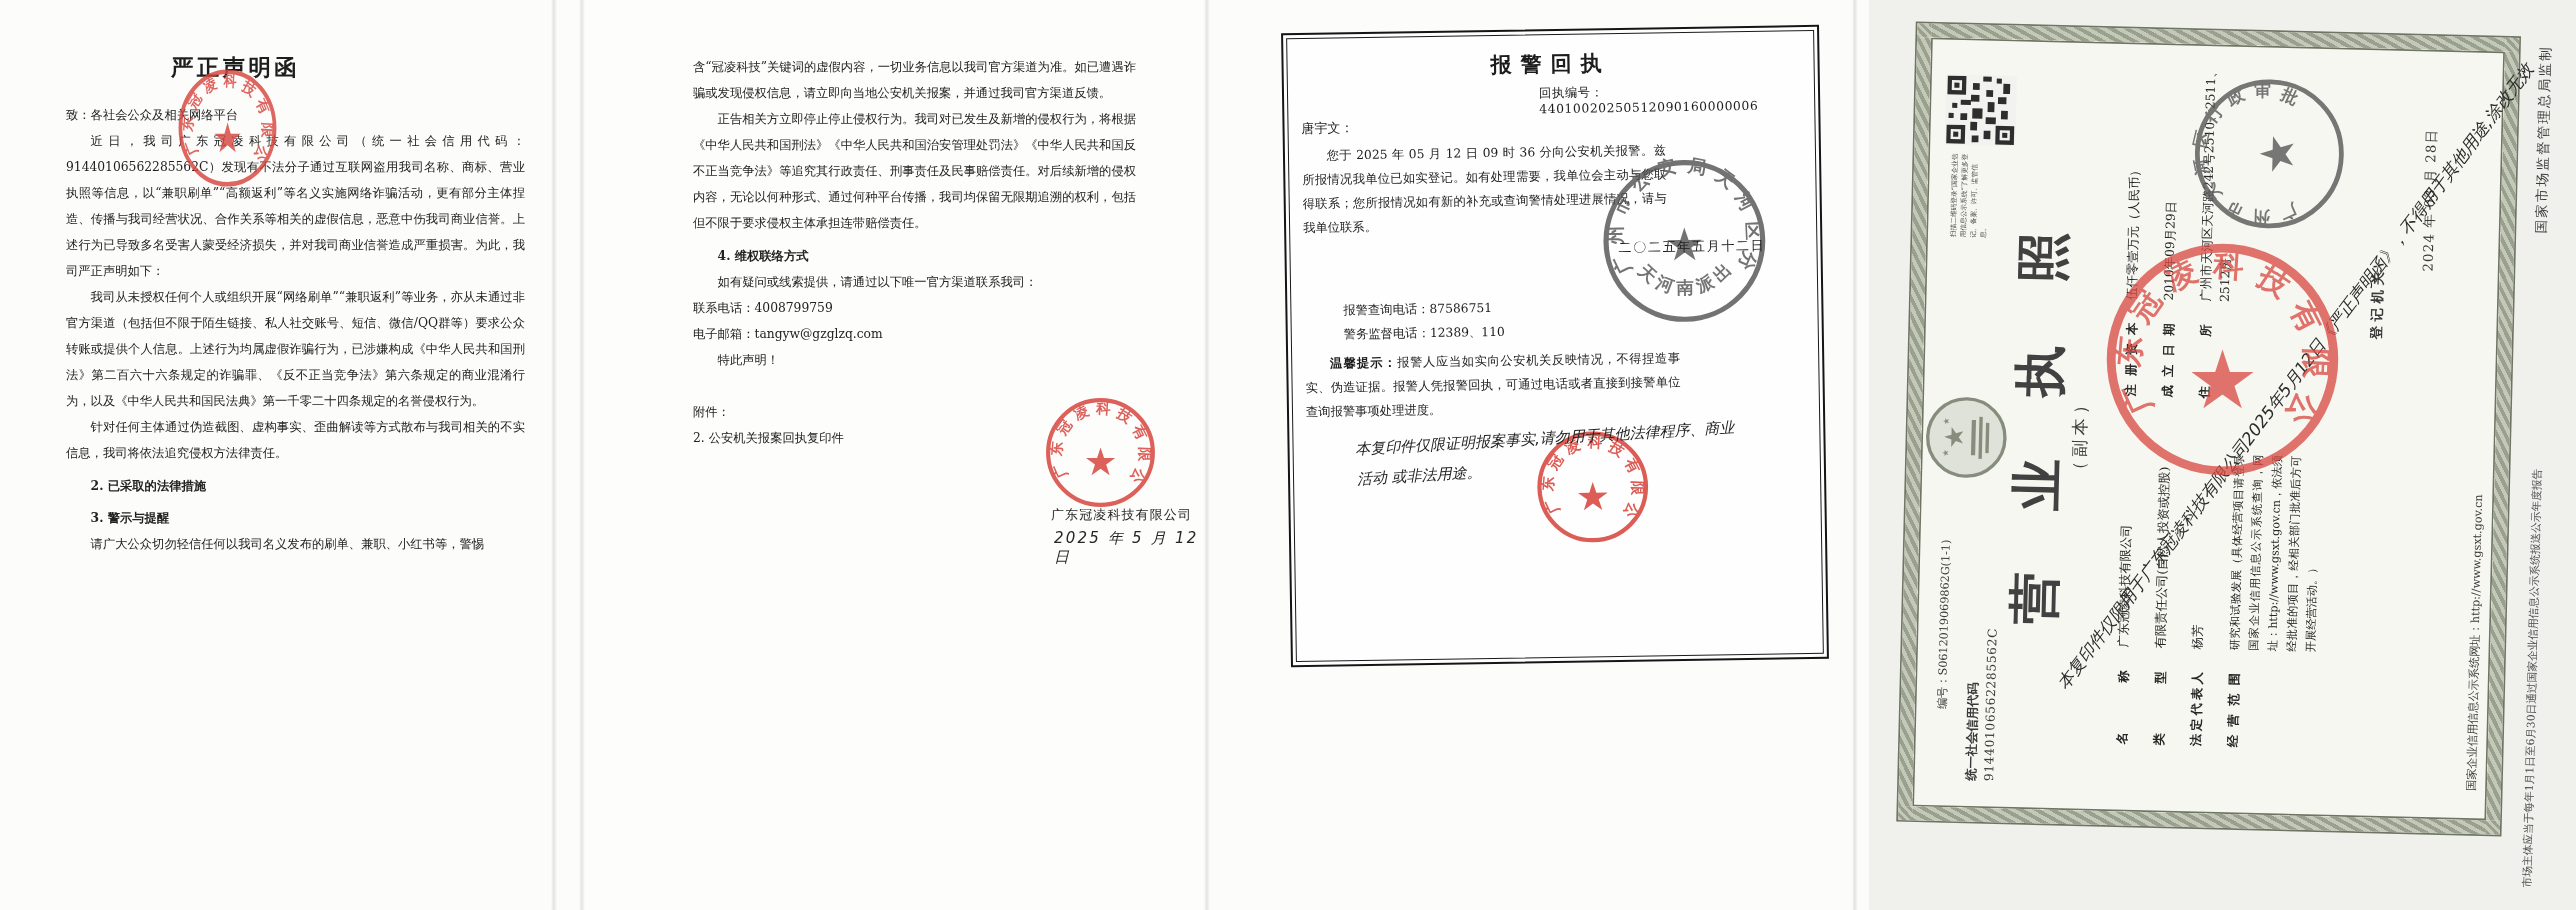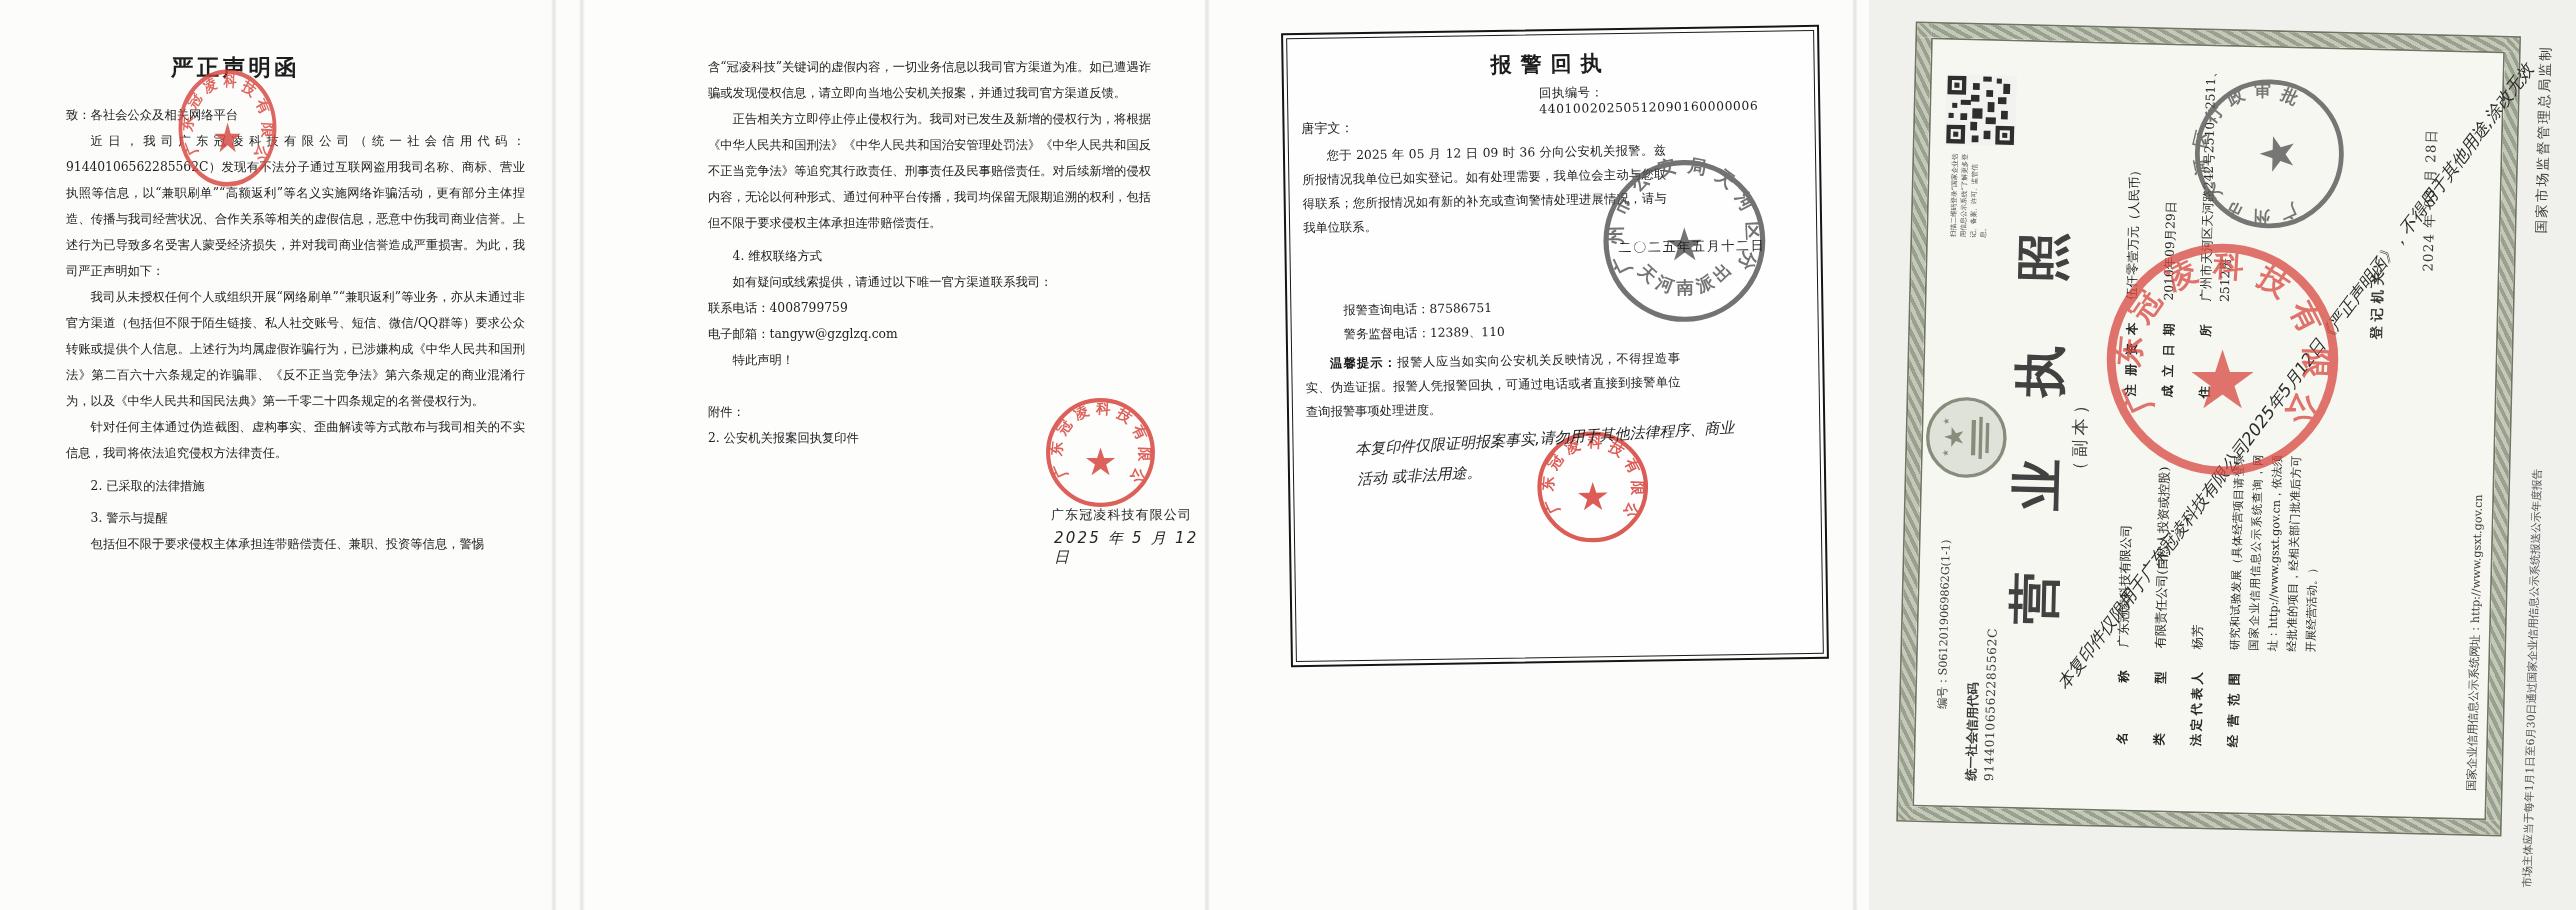--- a/index.html
+++ b/index.html
@@ -23,25 +23,25 @@
   .wm-text { position:absolute; font-family:"DejaVu Sans","Liberation Sans",sans-serif;
              font-weight:bold; font-size:84px; letter-spacing:10px;
              color:rgba(120,120,120,.10); transform:rotate(-35deg); white-space:nowrap; }
   .wm-circle { position:absolute; border:3.4px dashed rgba(160,160,160,.28); border-radius:50%; }
   .wm-circle::after { content:""; position:absolute; inset:15.7px; border:2.2px dashed rgba(160,160,160,.25); border-radius:50%; }
 
   
   .doc-body { position:absolute; z-index:2; font-size:12.3px; line-height:26px; text-align:justify; color:#222; }
   .doc-body p { text-indent:2em; }
   .doc-body p.noindent { text-indent:0; }
-  .doc-body p.hd { font-weight:normal; margin-top:6.7px; }
+  .doc-body p.hd { font-weight:bold; margin-top:6.7px; }
   #p1-title { position:absolute; z-index:2; left:140px; top:52px; width:191px; text-align:center;
               font-size:22.4px; font-weight:bold; letter-spacing:3.4px; color:#1d1d1d; }
   #p1-text { left:66px; top:102px; width:459px; }
-  #p2-text { left:112px; top:54px;  width:443px;margin-left:15px; }
+  #p2-text { left:112px; top:54px;  width:443px; }
   .sig-company { position:absolute; z-index:2; left:470px; top:506px; font-size:13px; letter-spacing:1.1px; }
   .sig-date { position:absolute; z-index:2; left:473px; top:529px; font-size:15px;
               font-style:italic; letter-spacing:2.2px; font-family:"DejaVu Sans",sans-serif; }
 
   
   .stamp { position:absolute; z-index:4; }
   .stamp svg { width:100%; height:100%; }
 
   
   #receipt-box { position:absolute; z-index:2; left:79px; top:29px; width:538px; height:634px;
@@ -138,21 +138,21 @@
     </svg>
   </div>
 
   <div id="p1-text" class="doc-body">
     <p class="noindent">致：各社会公众及相关网络平台</p>
     <p>近日，我司广东冠凌科技有限公司（统一社会信用代码：91440106562285562C）发现有不法分子通过互联网盗用我司名称、商标、营业执照等信息，以“兼职刷单”“高额返利”等名义实施网络诈骗活动，更有部分主体捏造、传播与我司经营状况、合作关系等相关的虚假信息，恶意中伤我司商业信誉。上述行为已导致多名受害人蒙受经济损失，并对我司商业信誉造成严重损害。为此，我司严正声明如下：</p>
     <p>我司从未授权任何个人或组织开展“网络刷单”“兼职返利”等业务，亦从未通过非官方渠道（包括但不限于陌生链接、私人社交账号、短信、微信/QQ群等）要求公众转账或提供个人信息。上述行为均属虚假诈骗行为，已涉嫌构成《中华人民共和国刑法》第二百六十六条规定的诈骗罪、《反不正当竞争法》第六条规定的商业混淆行为，以及《中华人民共和国民法典》第一千零二十四条规定的名誉侵权行为。</p>
     <p>针对任何主体通过伪造截图、虚构事实、歪曲解读等方式散布与我司相关的不实信息，我司将依法追究侵权方法律责任。</p>
     <p class="hd">2. 已采取的法律措施</p>
     <p class="hd">3. 警示与提醒</p>
-    <p>包括但不限于要求侵权主体承担连带赔偿责任、兼职、投资等信息，警惕</p>
+    <p>请广大公众切勿轻信任何以我司名义发布的刷单、兼职、小红书等，警惕</p>
   </div>
 </div>
 
 <div class="fold" style="left:551px"></div>
 <div class="fold" style="left:579px"></div>
 
 <div id="sheet-mid" class="sheet">
   <div id="p2-text" class="doc-body">
     <p class="noindent">含“冠凌科技”关键词的虚假内容，一切业务信息以我司官方渠道为准。如已遭遇诈骗或发现侵权信息，请立即向当地公安机关报案，并通过我司官方渠道反馈。</p>
     <p>正告相关方立即停止停止侵权行为。我司对已发生及新增的侵权行为，将根据《中华人民共和国刑法》《中华人民共和国治安管理处罚法》《中华人民共和国反不正当竞争法》等追究其行政责任、刑事责任及民事赔偿责任。对后续新增的侵权内容，无论以何种形式、通过何种平台传播，我司均保留无限期追溯的权利，包括但不限于要求侵权主体承担连带赔偿责任。</p>

